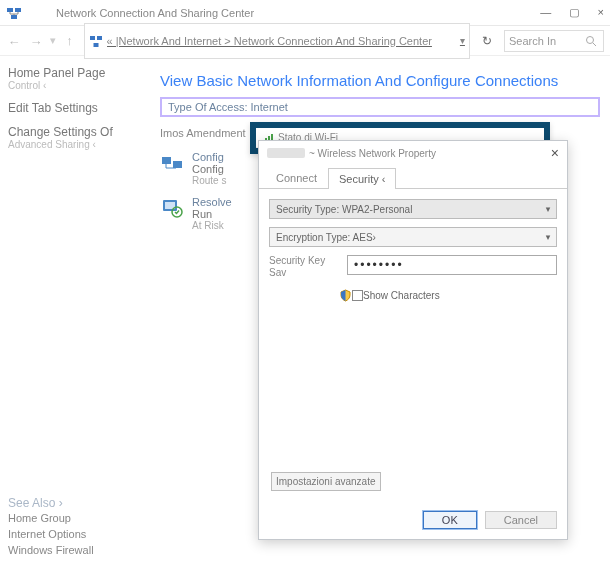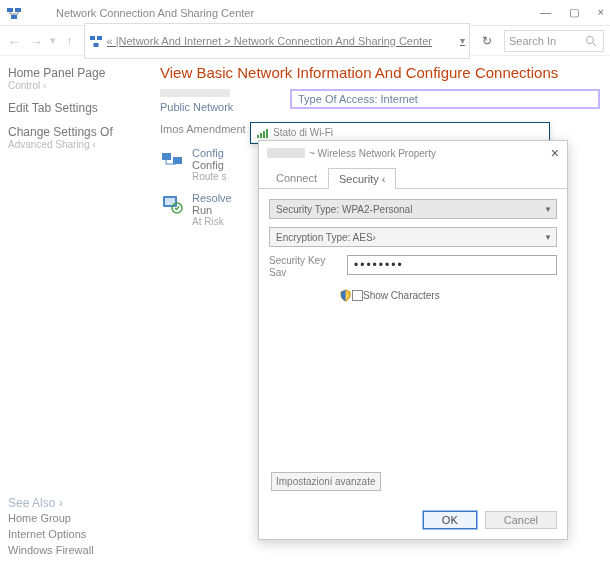--- a/index.html
+++ b/index.html
@@ -22,38 +22,38 @@
   .search svg { width:12px; height:12px; margin-right:2px; }
   .main { display:flex; height: calc(100% - 56px); }
   .sidebar { width: 150px; padding: 10px 8px; }
   .sidebar .block { margin-bottom: 10px; }
   .side-heading { color:#777; font-size:12px; }
   .side-link { color:#888; display:block; margin-top:2px; }
   .side-sub { color:#bbb; font-size:10px; }
   .sidebar-bottom { position:absolute; bottom:20px; left:8px; width:150px; }
   .sidebar-bottom .side-link { margin-bottom:4px; }
   .content { flex:1; padding: 8px 10px; position:relative; }
-  .page-title { color:#c2410c; font-size:15px; font-weight:500; margin-bottom:8px; }
+  .page-title { color:#3b82f6; font-size:15px; font-weight:500; margin-bottom:8px;margin-top:8px; }
   .group-label { color:#888; font-size:11px; margin-bottom:4px; border-bottom:1px solid #eee; padding-bottom:2px; }
   .network-box { display:flex; gap:20px; margin-bottom:10px; }
   .net-left { width:110px; }
   .net-bar { height:8px; background:#e8e8e8; margin-bottom:4px; width:70px; }
   .net-name { color:#6b839f; font-size:11px; }
   .net-right { border:2px solid #c4b5fd; height:20px; flex:1; display:flex; align-items:center; padding:0 6px; color:#6b839f; font-size:11px; }
   .task-list { margin-top:10px; }
   .task-row { display:flex; gap:8px; margin-bottom:10px; align-items:flex-start; }
   .task-icon { width:24px; height:24px; }
   .task-icon svg { width:24px; height:24px; }
   .task-texts .t1 { color:#6b839f; font-size:11px; }
   .task-texts .t2 { color:#777; font-size:11px; }
   .task-texts .t3 { color:#aaa; font-size:10px; }
   .troubleshoot-label { position:absolute; right:50px; top:260px; color:#aab7c7; font-size:13px; }
 
   
-  .stato { position:absolute; left:250px; top:122px; width:300px; background:#fff; border:1px solid #0c4a6e; box-shadow:0 2px 6px rgba(0,0,0,.15); }
+  .stato { position:absolute; left:250px; top:122px; width:300px; background:#fff; border:6px solid #0c4a6e; box-shadow:0 2px 6px rgba(0,0,0,.15); }
   .stato-title { display:flex; align-items:center; height:20px; padding:0 6px; font-size:10px; color:#888; border-bottom:1px solid #eee; }
   .stato-title .sig { width:12px; height:10px; margin-right:4px; display:inline-flex; align-items:flex-end; gap:1px; }
   .stato-title .sig span { width:2px; background:#4aa24a; }
 
   
   .dlg { position:absolute; left:258px; top:140px; width:310px; height:400px; background:#fff; border:1px solid #c4c8cd; box-shadow:0 3px 12px rgba(0,0,0,.2); }
   .dlg-title { display:flex; align-items:center; height:24px; padding:0 8px; font-size:10px; color:#888; }
   .dlg-title .smudge { width:38px; height:10px; background:#e2e2e2; margin-right:4px; border-radius:2px; }
   .dlg-close { margin-left:auto; color:#555; font-size:14px; line-height:14px; cursor:default; }
   .tabs { display:flex; align-items:flex-end; height:24px; border-bottom:1px solid #ccc; padding-left:6px; gap:0; }
@@ -135,24 +135,20 @@
     </div>
     <div class="block">
       <div class="side-heading">Change Settings Of</div>
       <div class="side-sub">Advanced Sharing ‹</div>
     </div>
   </div>
 
   <div class="content">
     <div class="page-title">View Basic Network Information And Configure Connections</div>
     <div class="network-box">
-      <div class="net-left">
-        <div class="net-bar"></div>
-        <div class="net-name">Public Network</div>
-      </div>
       <div class="net-right">
         <span>Type Of Access:  Internet</span>
       </div>
     </div>
     <div class="group-label" style="border-bottom:none">Imos Amendment</div>
     <div class="task-list">
       <div class="task-row">
         <span class="task-icon">
           <svg viewBox="0 0 24 24">
               <rect x="2" y="6" width="9" height="7" fill="#4a88c7"></rect>

